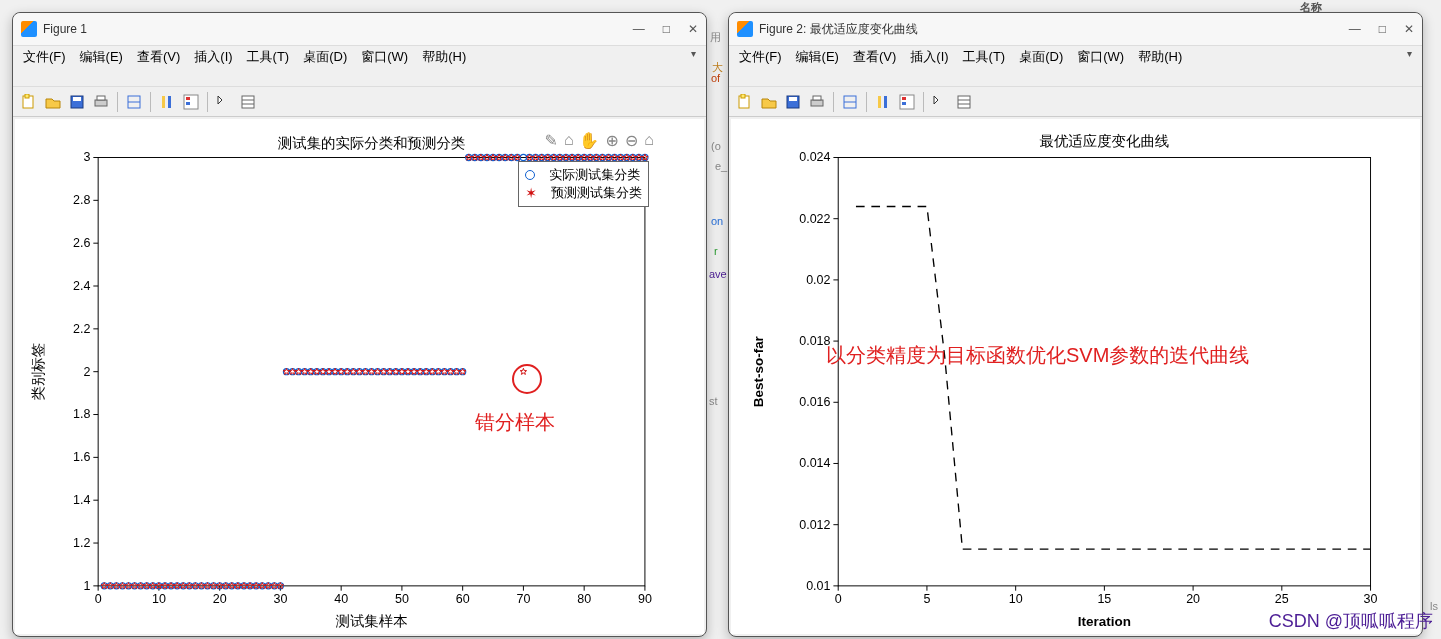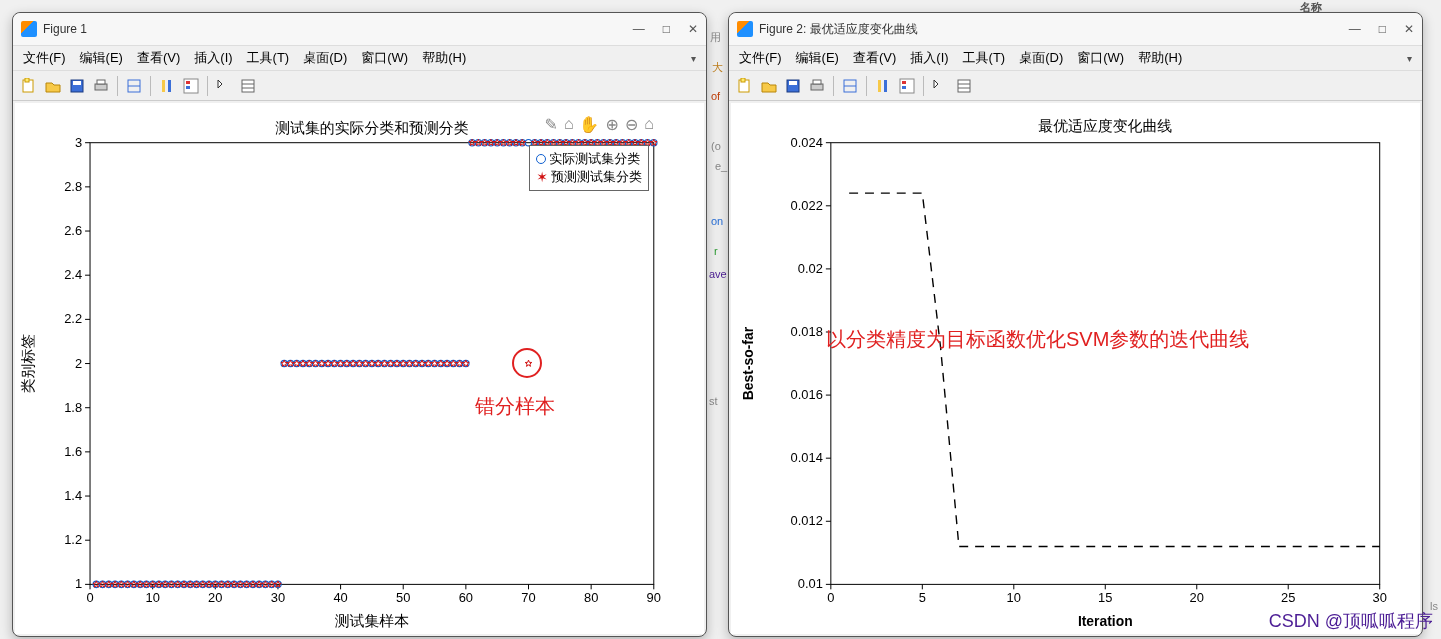--- a/index.html
+++ b/index.html
@@ -33,21 +33,21 @@
   }
   .titlebar .mlogo {
     width: 16px; height: 16px; margin-right: 6px;
     background: linear-gradient(135deg,#ff8c00 40%,#1e90ff 40%);
     border-radius: 2px;
   }
   .titlebar .title-text { flex: 1; font-size: 12px; color: #333; }
   .win-btns { display: flex; gap: 18px; color: #555; }
   .win-btns span { cursor: default; }
   .menubar {
-    height: 26px; display: flex; align-items: center;
+    height: 42px; display: flex; align-items: flex-start;
     padding: 0 6px; gap: 6px; background: #f0f0f0;
     border-top: 1px solid #ddd; border-bottom: 1px solid #ddd;
   }
   .menubar span { padding: 2px 4px; font-size: 13px; }
   .menubar .chev { margin-left:auto; font-size:10px; color:#555;}
   .toolbar {
     height: 30px; display: flex; align-items: center;
     padding: 0 4px; gap: 0px;
     border-bottom: 1px solid #ccc;
   }
@@ -60,33 +60,33 @@
     flex: 1; background: #fff; position: relative; margin: 2px;
   }
   svg.plot { position:absolute; inset:0; width:100%; height:100%; }
   .annot { position:absolute; color:#e02020; font-size:20px; font-weight:400; pointer-events:none; white-space:nowrap;}
   .annot-circle { position:absolute; border:2px solid #e02020; border-radius:50%; pointer-events:none;}
   .watermark { position:absolute; right:8px; bottom:6px; color:#4c1d95; font-size:18px;}
   .legend-box {
     position:absolute; background:#fff; border:1px solid #666; padding:4px 6px;
     font-size:13px;
   }
-  .legend-row { display:flex; align-items:center; gap:3px; height:18px;}
+  .legend-row { display:flex; align-items:center; gap:14px; height:18px;}
   .lg-circ { width:10px;height:10px;border:1.4px solid #1060d0;border-radius:50%;}
   .lg-star { color:#d01010; font-size:14px; line-height:10px;}
   .fig-toolbar-float {
     position:absolute; display:flex; gap:6px; color:#888;
   }
   .fig-toolbar-float span{ font-size:16px;}
 </style>
 </head>
 <body>
 
 <div class="bg-clutter" style="left:710px;top:30px;">用</div>
-<div class="bg-clutter" style="left:711px;top:90px;color:#c2410c">of</div>
+<div class="bg-clutter" style="left:711px;top:72px;color:#c2410c">of</div>
 <div class="bg-clutter" style="left:711px;top:140px;">(o</div>
 <div class="bg-clutter" style="left:715px;top:160px;">e_</div>
 <div class="bg-clutter" style="left:711px;top:215px;color:#2a70d8">on</div>
 <div class="bg-clutter" style="left:714px;top:245px;color:#2a9a30">r</div>
 <div class="bg-clutter" style="left:709px;top:268px;color:#4c1d95">ave</div>
 <div class="bg-clutter" style="left:709px;top:395px;">st</div>
 <div class="bg-clutter" style="left:1300px;top:0px;font-weight:bold;color:#555">名称</div>
 <div class="bg-clutter" style="left:12px;top:140px;margin-left:12px;">th</div>
 <div class="bg-clutter" style="left:1430px;top:600px;">ls</div>
 <div class="bg-clutter" style="left:712px;top:60px;color:#c08020">大</div>

